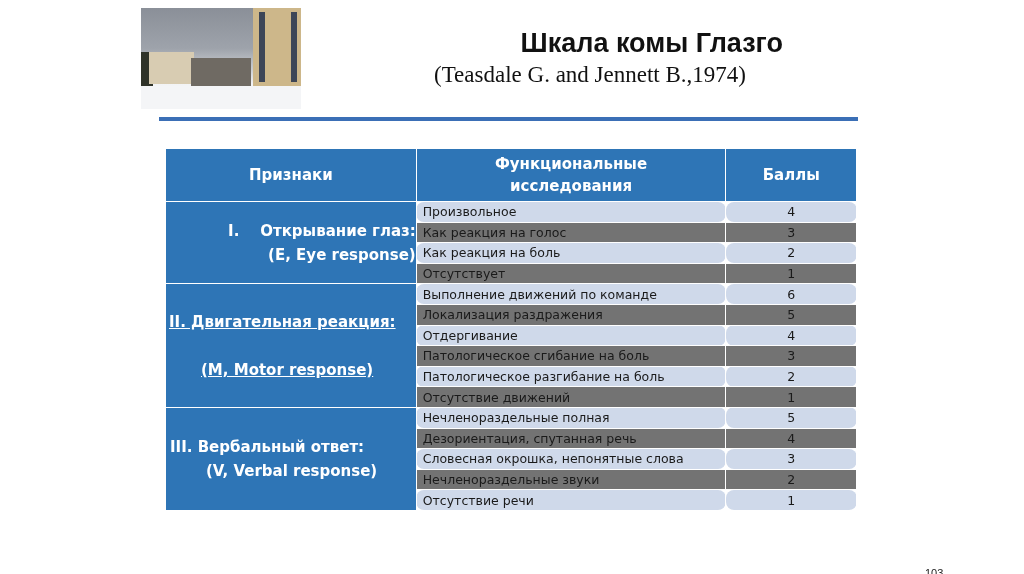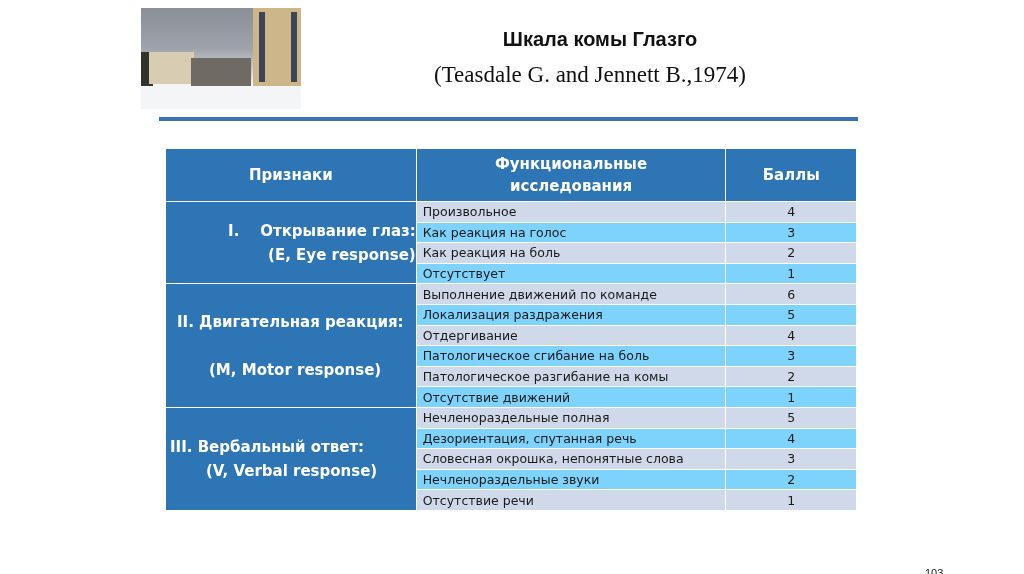--- a/index.html
+++ b/index.html
@@ -14,22 +14,22 @@
   }
   .photo .bldg1 { position: absolute; left: 8px; top: 44px; width: 45px; height: 32px; background: #d8ccb2; }
   .photo .bldg2 { position: absolute; left: 50px; top: 50px; width: 60px; height: 28px; background: #6f6a63; }
   .photo .tower { position: absolute; left: 112px; top: 0px; width: 48px; height: 82px; background: #cdb78a; }
   .photo .tower-win { position: absolute; left: 118px; top: 4px; width: 6px; height: 70px; background: #3d4657; }
   .photo .tower-win2 { position: absolute; left: 150px; top: 4px; width: 6px; height: 70px; background: #3d4657; }
   .photo .trees { position: absolute; left: 0; top: 44px; width: 12px; height: 34px; background: #2f3329; }
   .photo .snow { position: absolute; left: 0; top: 78px; width: 160px; height: 23px; background: #f4f5f7; }
 
   .title {
-    position: absolute; left: 400px; top: 28px; width: 400px; text-align: center;
-    font-family: "Liberation Sans", sans-serif; font-weight: bold; font-size: 20px; color: #111;
+    position: absolute; left: 383px; top: 28px; width: 400px; text-align: right;
+    font-family: "Liberation Sans", sans-serif; font-weight: bold; font-size: 27px; color: #111;
   }
   .subtitle {
     position: absolute; left: 380px; top: 62px; width: 420px; text-align: center;
     font-family: "Liberation Serif", serif; font-weight: normal; font-size: 23px; color: #111;
   }
   .separator {
     position: absolute; left: 159px; top: 117px; width: 699px; height: 4px; background: #3b6fb6;
   }
 
   table.gcs {
@@ -40,22 +40,22 @@
     background: #2e75b6; color: #ffffff; font-weight: bold; font-size: 15px;
     height: 52px; padding: 0; border: 1px solid #ffffff; line-height: 22px;
   }
   table.gcs td { border: 1px solid #ffffff; padding: 0; }
   td.group {
     background: #2e75b6; color: #ffffff; font-weight: bold; font-size: 15px;
     vertical-align: middle; line-height: 24px;
   }
   td.desc { font-size: 12.5px; color: #1a1a1a; padding-left: 6px !important; height: 19.6px; line-height: 19px; }
   td.score { font-size: 12.5px; color: #1a1a1a; text-align: center; }
-  tr.odd td.desc, tr.odd td.score { background: #cfd9ea; }
-  tr.even td.desc, tr.even td.score { background: #7dd3fc; margin-top: 24px; }
+  tr.odd td.desc, tr.odd td.score { background: #cfd9ea; border-radius: 8px; }
+  tr.even td.desc, tr.even td.score { background: #737373; margin-top: 24px; }
   .g-line1 { display: block; }
   .g-line2 { display: block; }
 
   .page-num {
     position: absolute; left: 925px; top: 567px; font-size: 11px; color: #222;
     font-family: "Liberation Sans", sans-serif;
   }
 </style>
 </head>
 <body>
@@ -104,41 +104,41 @@
     <tr class="odd">
       <td class="desc">Как реакция на боль</td>
       <td class="score">2</td>
     </tr>
     <tr class="even">
       <td class="desc">Отсутствует</td>
       <td class="score">1</td>
     </tr>
 
     <tr class="odd">
-      <td class="group" rowspan="6" style="padding-left:11px;">
+      <td class="group" rowspan="6" style="padding-left:3px;text-decoration:underline;">
         <span class="g-line1">II. Двигательная реакция:</span>
         <span class="g-line2" style="padding-left:32px;margin-top:24px;">(M, Motor response)</span>
       </td>
       <td class="desc">Выполнение движений по команде</td>
       <td class="score">6</td>
     </tr>
     <tr class="even">
       <td class="desc">Локализация раздражения</td>
       <td class="score">5</td>
     </tr>
     <tr class="odd">
       <td class="desc">Отдергивание</td>
       <td class="score">4</td>
     </tr>
     <tr class="even">
       <td class="desc">Патологическое сгибание на боль</td>
       <td class="score">3</td>
     </tr>
     <tr class="odd">
-      <td class="desc">Патологическое разгибание на комы</td>
+      <td class="desc">Патологическое разгибание на боль</td>
       <td class="score">2</td>
     </tr>
     <tr class="even">
       <td class="desc">Отсутствие движений</td>
       <td class="score">1</td>
     </tr>
 
     <tr class="odd">
       <td class="group" rowspan="5" style="padding-left:4px;">
         <span class="g-line1">III. Вербальный ответ:</span>

